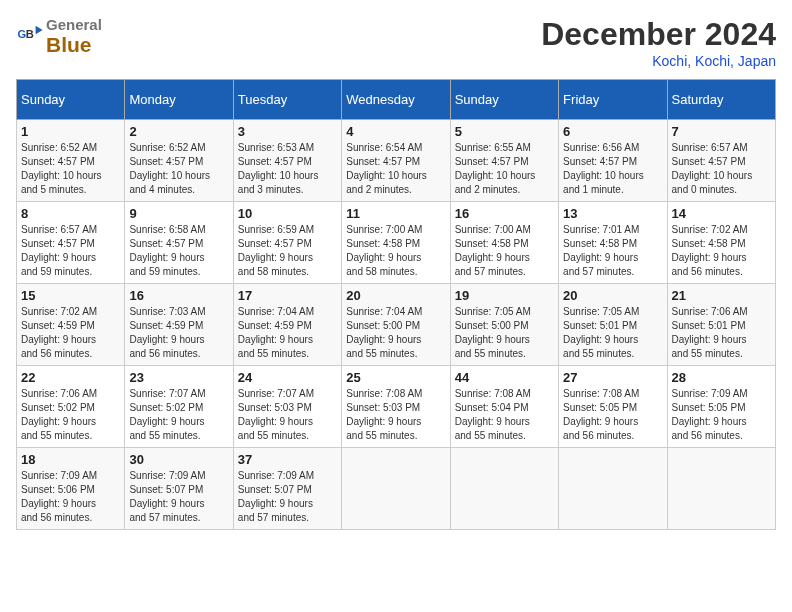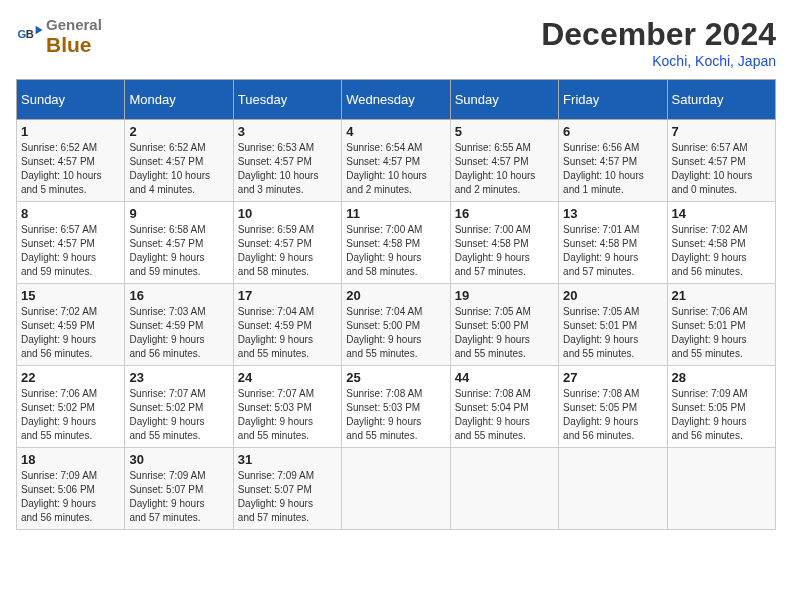--- a/index.html
+++ b/index.html
@@ -239,21 +239,21 @@
       <tr>
         <td>
           <span class="day-num">18</span>
           <div class="day-info">Sunrise: 7:09 AM<br>Sunset: 5:06 PM<br>Daylight: 9 hours<br>and 56 minutes.</div>
         </td>
         <td>
           <span class="day-num">30</span>
           <div class="day-info">Sunrise: 7:09 AM<br>Sunset: 5:07 PM<br>Daylight: 9 hours<br>and 57 minutes.</div>
         </td>
         <td>
-          <span class="day-num">31</span>
+          <span class="day-num">37</span>
           <div class="day-info">Sunrise: 7:09 AM<br>Sunset: 5:07 PM<br>Daylight: 9 hours<br>and 57 minutes.</div>
         </td>
         <td class="empty"></td>
         <td class="empty"></td>
         <td class="empty"></td>
         <td class="empty"></td>
       </tr>
     </tbody>
 </table>
 

